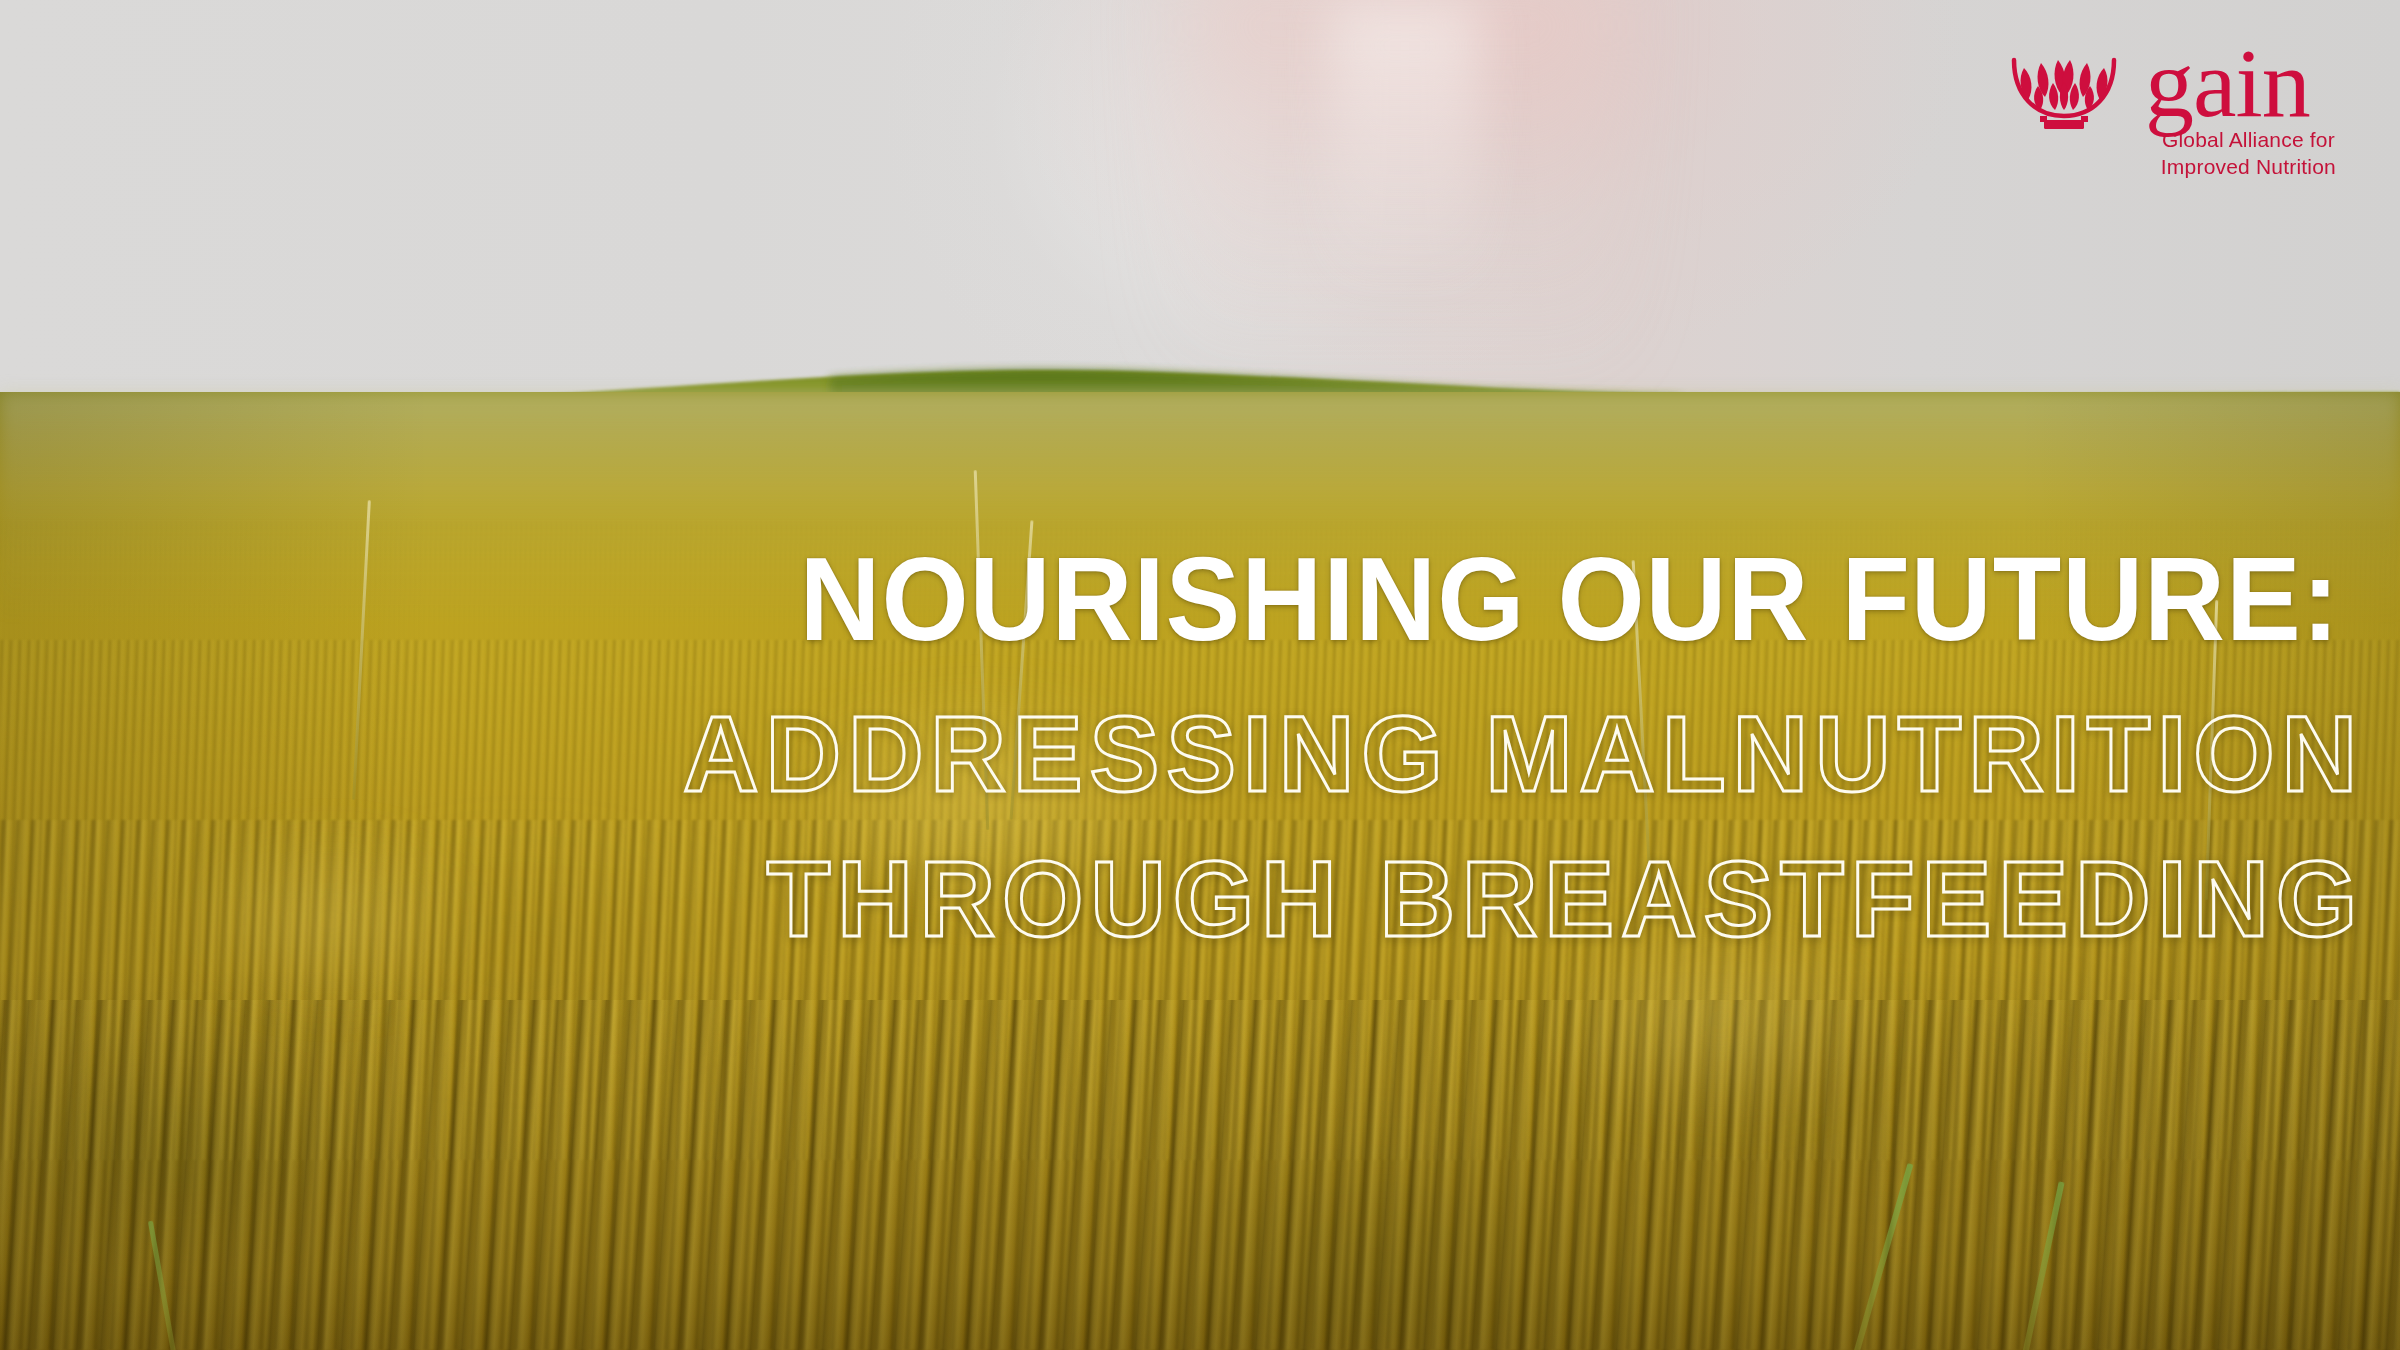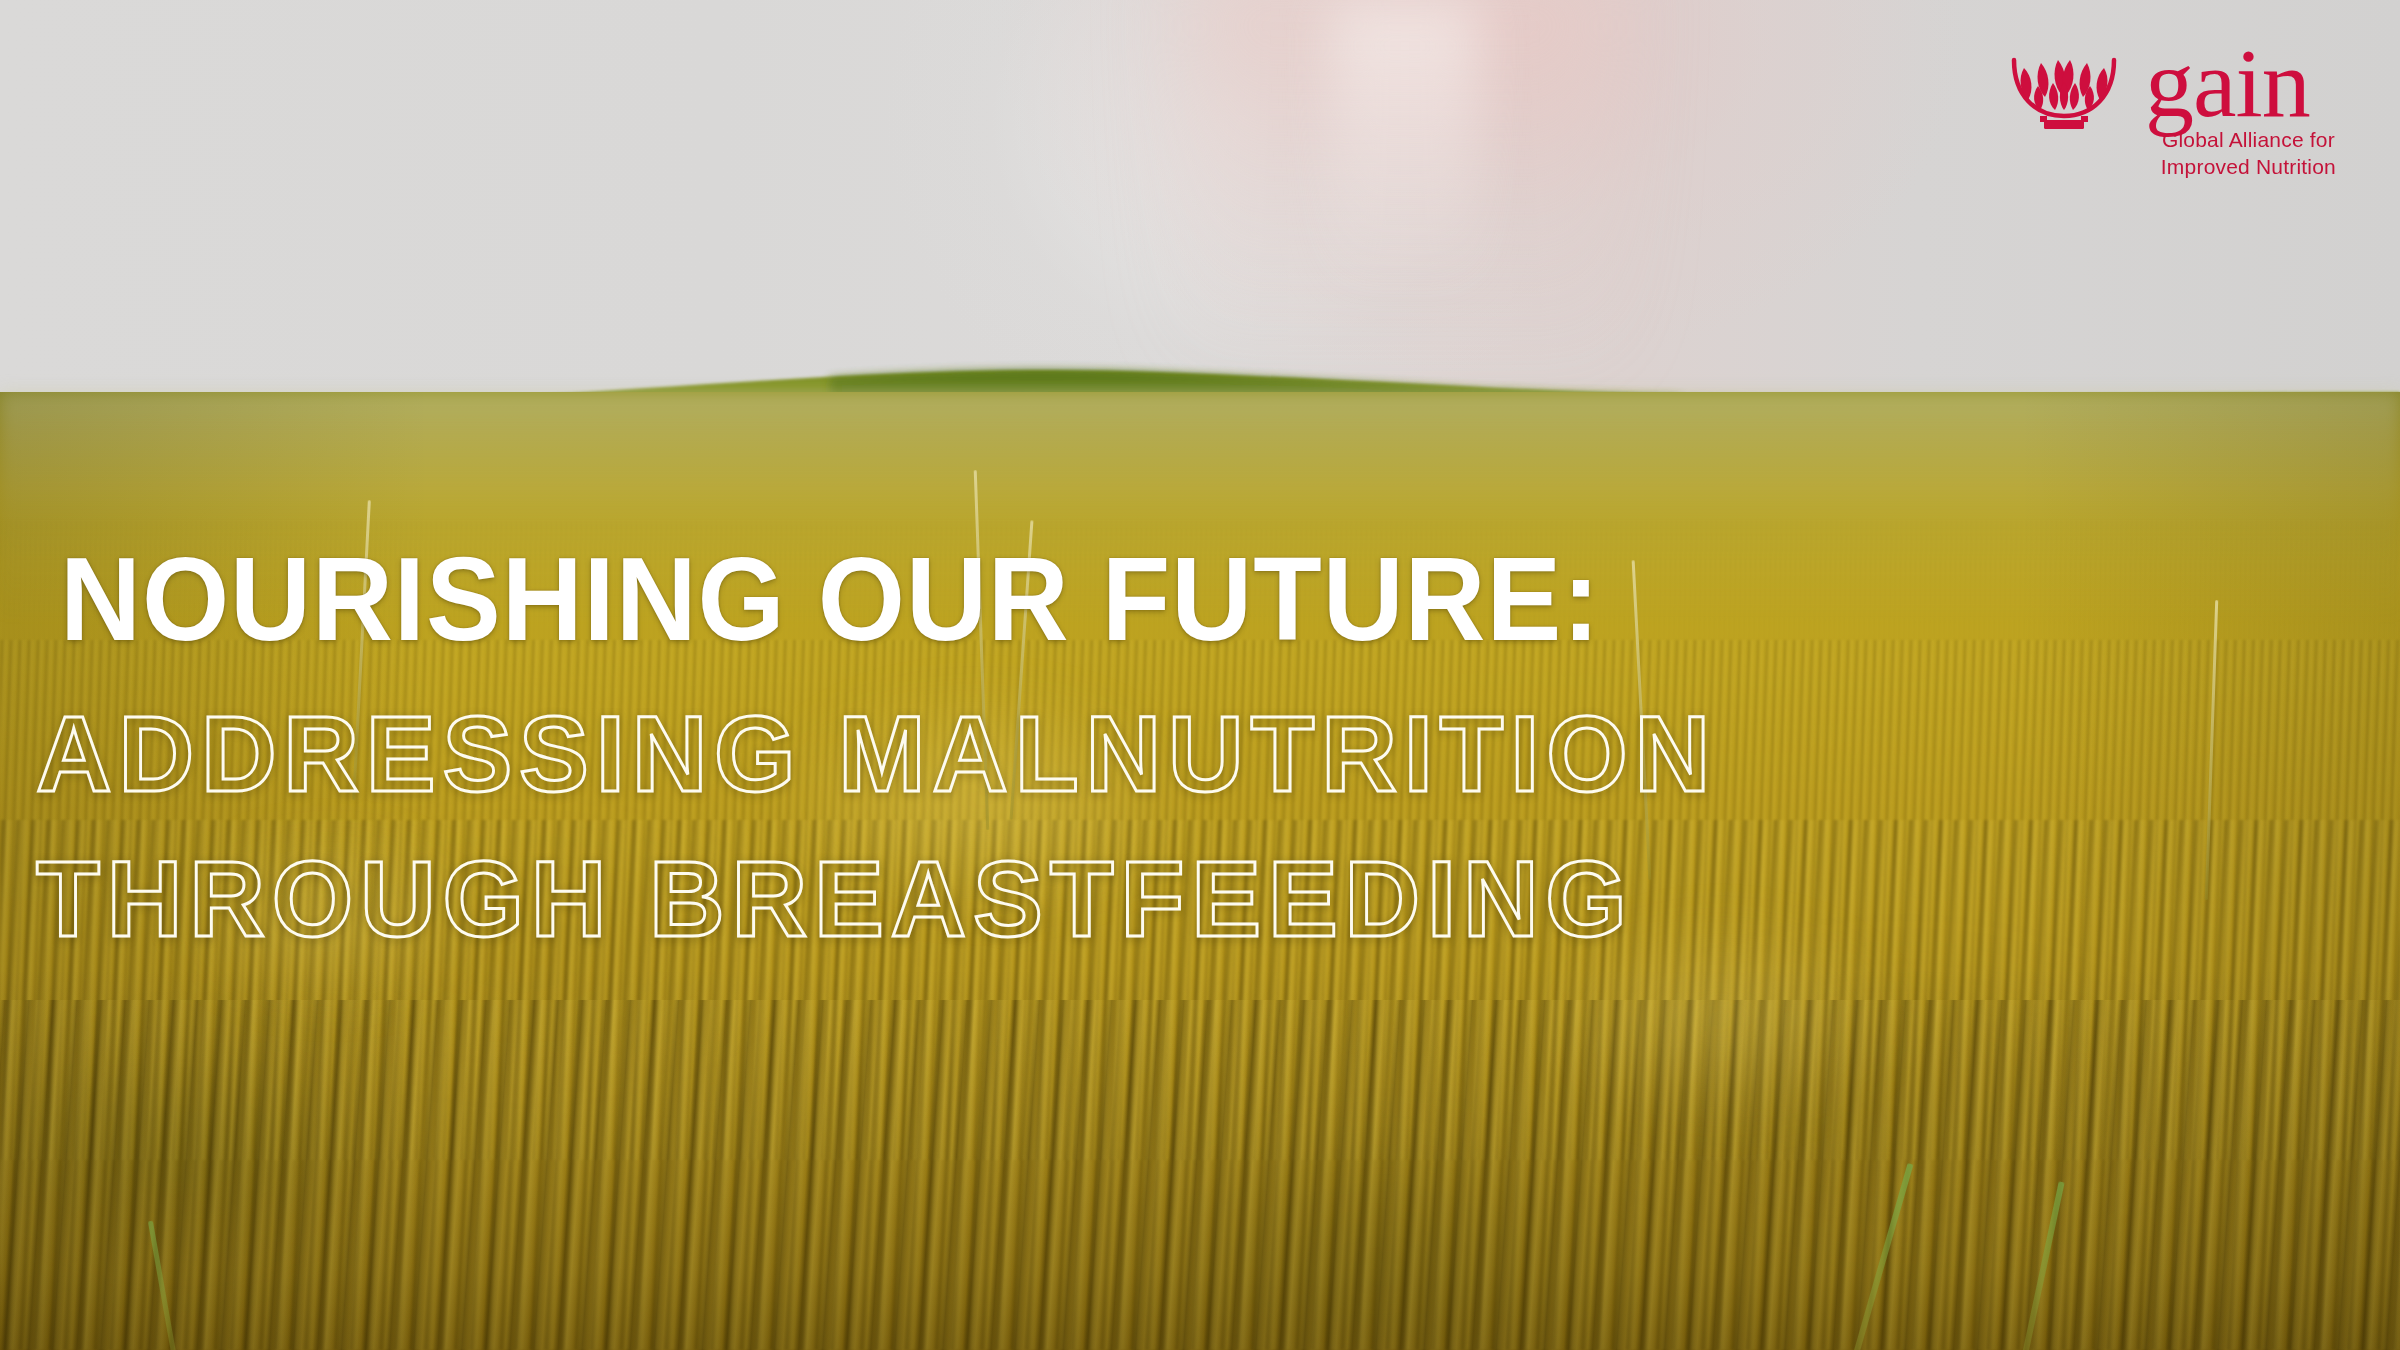--- a/index.html
+++ b/index.html
@@ -159,21 +159,21 @@
     position:absolute; display:block;
     width:3px; border-radius:2px;
     background:linear-gradient(to bottom, rgba(225,215,150,0.9), rgba(150,140,40,0.5));
     filter:blur(0.6px);
   }
 
   
   .titles {
     position:absolute; left:0; top:0;
     width:2400px; height:1350px;
-    text-align:left;
+    text-align:right;
   }
 
   .headline {
     position:absolute; left:0; top:540px;
     width:2400px;
     font-size:118px;
     font-weight:700;
     letter-spacing:1px;
     color:#FFFFFF;
     line-height:1;

